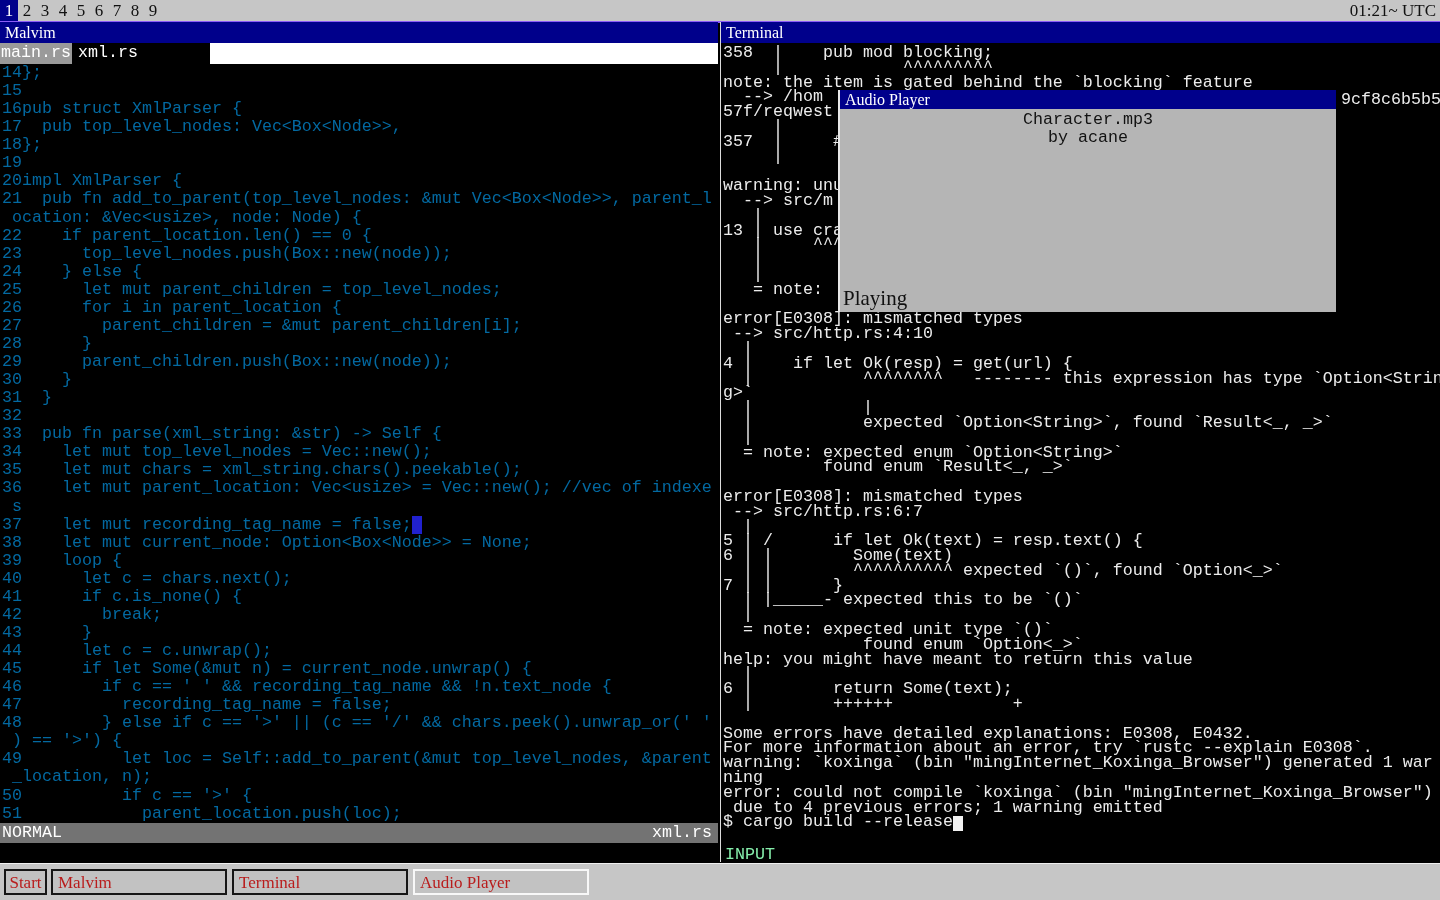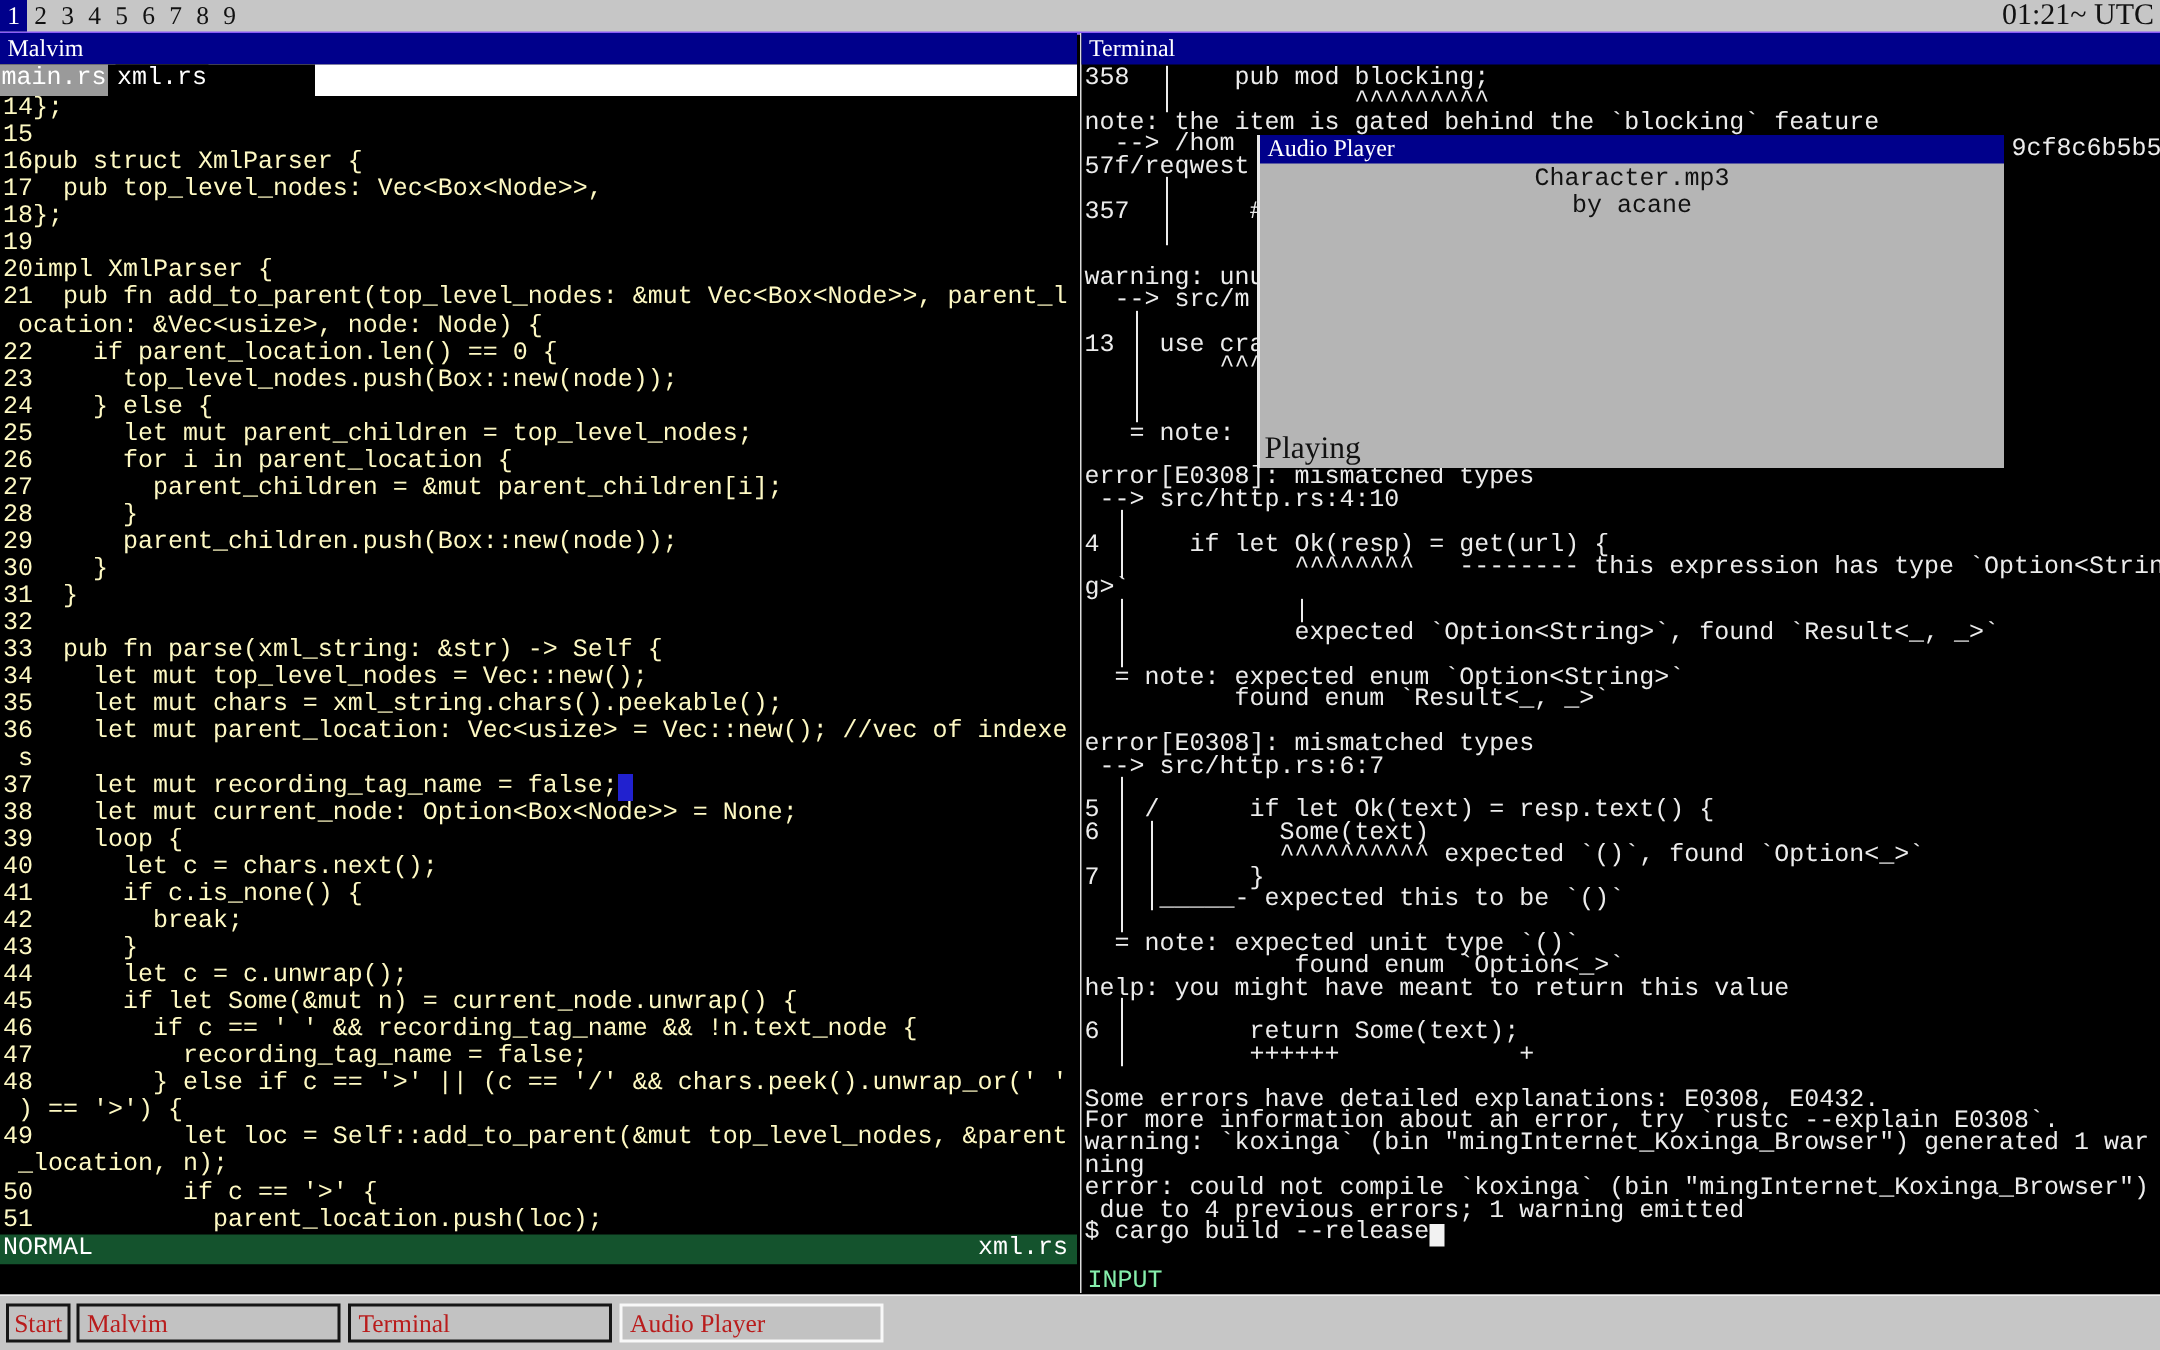--- a/index.html
+++ b/index.html
@@ -6,36 +6,36 @@
   .screen{position:relative;width:1440px;height:900px;overflow:hidden;background:#000;
           font-family:"Liberation Serif",serif;}
   .mono{font-family:"Liberation Mono","DejaVu Sans Mono",monospace;font-size:16.6667px;}
 
   
   .topbar{position:absolute;left:0;top:0;width:1440px;height:21px;background:#c6c6c6;
           border-bottom:2px solid #8b5cf6;display:flex;align-items:center;}
   .ws{display:inline-block;width:18px;height:21px;line-height:21px;text-align:center;
       font-size:17px;color:#111;}
   .ws.active{background:#00008b;color:#fff;}
-  .clock{position:absolute;right:4px;top:0;height:21px;line-height:21px;font-size:20px;color:#111;}
+  .clock{position:absolute;right:4px;top:0;height:21px;line-height:21px;font-size:17px;color:#111;}
 
   
   .titlebar{position:absolute;left:0;top:0;right:0;height:21px;background:#00008b;color:#fff;
             font-size:16px;line-height:21px;padding-left:5px;box-sizing:border-box;}
 
   
   .win-malvim{position:absolute;left:0;top:22px;width:718px;height:840px;background:#000;}
   .tabline{position:absolute;left:0;top:21px;width:718px;height:21px;background:#fff;}
   .tabblack{position:absolute;left:0;top:0;width:210px;height:21px;background:#000;display:flex;}
   .tab{height:21px;line-height:20px;color:#fff;padding:0 1px;}
   .tab.active{background:#9a9a9a;}
   .tab.inactive{background:#000;margin-left:5px;}
-  .editor-pre{position:absolute;left:2px;top:42px;margin:0;white-space:pre;color:#fef9c3;
+  .editor-pre{position:absolute;left:2px;top:42px;margin:0;white-space:pre;color:#0369a1;
               line-height:18.07px;}
-  .statusline{position:absolute;left:0;top:801px;width:718px;height:20px;background:#14532d;color:#fff;
+  .statusline{position:absolute;left:0;top:801px;width:718px;height:20px;background:#737373;color:#fff;
               line-height:20px;}
   .statusline .mode{position:absolute;left:2px;}
   .statusline .file{position:absolute;right:6px;}
   .cmdline{position:absolute;left:0;top:821px;width:718px;height:19px;background:#000;}
 
   
   .win-terminal{position:absolute;left:720px;top:22px;width:720px;height:840px;background:#000;
                 border-left:1px solid #dcdcdc;box-sizing:border-box;}
   .term-pre{position:absolute;left:2px;top:24px;margin:0;white-space:pre;color:#ececec;
             line-height:14.8px;}

